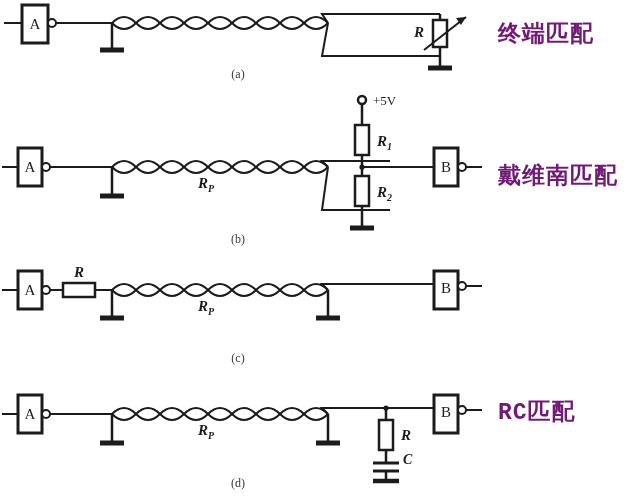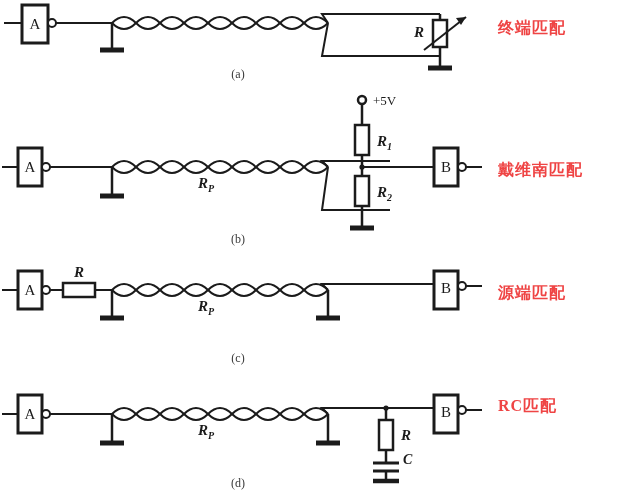--- a/index.html
+++ b/index.html
@@ -22,24 +22,24 @@
   }
   svg.circuit-canvas {
     position: absolute;
     left: 0; top: 0;
     width: 637px;
     height: 498px;
     display: block;
   }
   .cn-label {
     position: absolute;
-    font-family: Liberation Serif, serif;
+    font-family: Liberation Mono, monospace;
     font-weight: 700;
-    font-size: 16px;
-    color: #ef4444;
+    font-size: 23px;
+    color: #701a75;
     letter-spacing: 1px;
     white-space: nowrap;
   }
   .lbl-a { left: 498px; top: 18px; }
   .lbl-b { left: 498px; top: 160px; }
   .lbl-c { left: 498px; top: 283px; }
   .lbl-d { left: 498px; top: 396px; }
 </style>
 </head>
 <body>
@@ -263,16 +263,15 @@
         <circle cx="462" cy="410" r="4" fill="#ffffff" stroke="#1b1b1b" stroke-width="2"></circle>
         <line x1="466" y1="410" x2="482" y2="410" stroke="#1b1b1b" stroke-width="2"></line>
       </g>
 
       <text x="238" y="487" font-family="Liberation Serif, serif" font-size="12" text-anchor="middle" fill="#3a3a3a">(d)</text>
     </g>
   </svg>
 
   <div class="cn-label lbl-a">终端匹配</div>
   <div class="cn-label lbl-b">戴维南匹配</div>
-  <div class="cn-label lbl-c">源端匹配</div>
   <div class="cn-label lbl-d">RC匹配</div>
 
 </div>
 
 </body></html>

